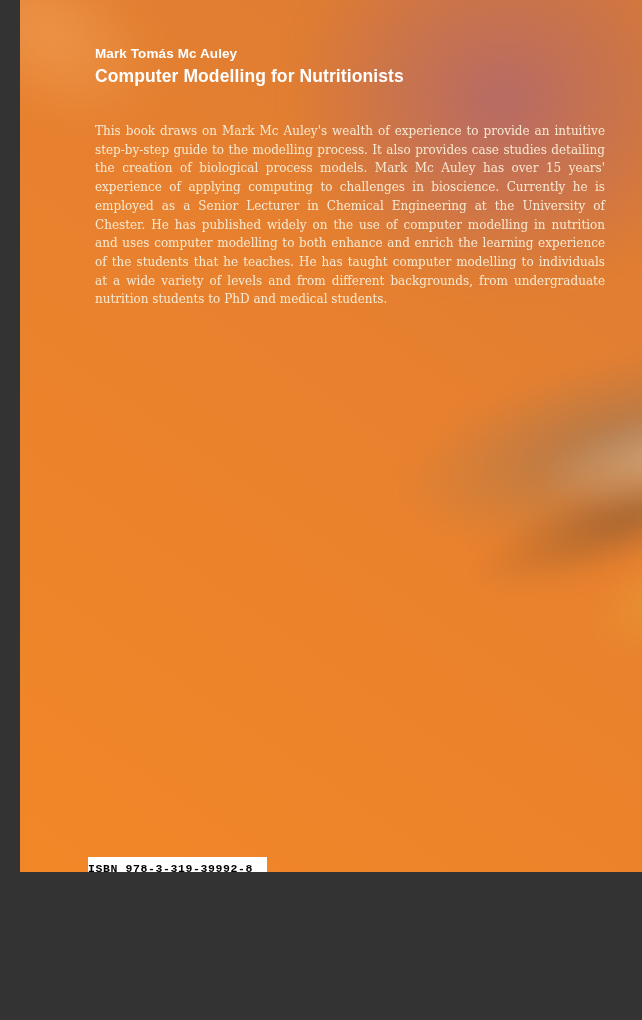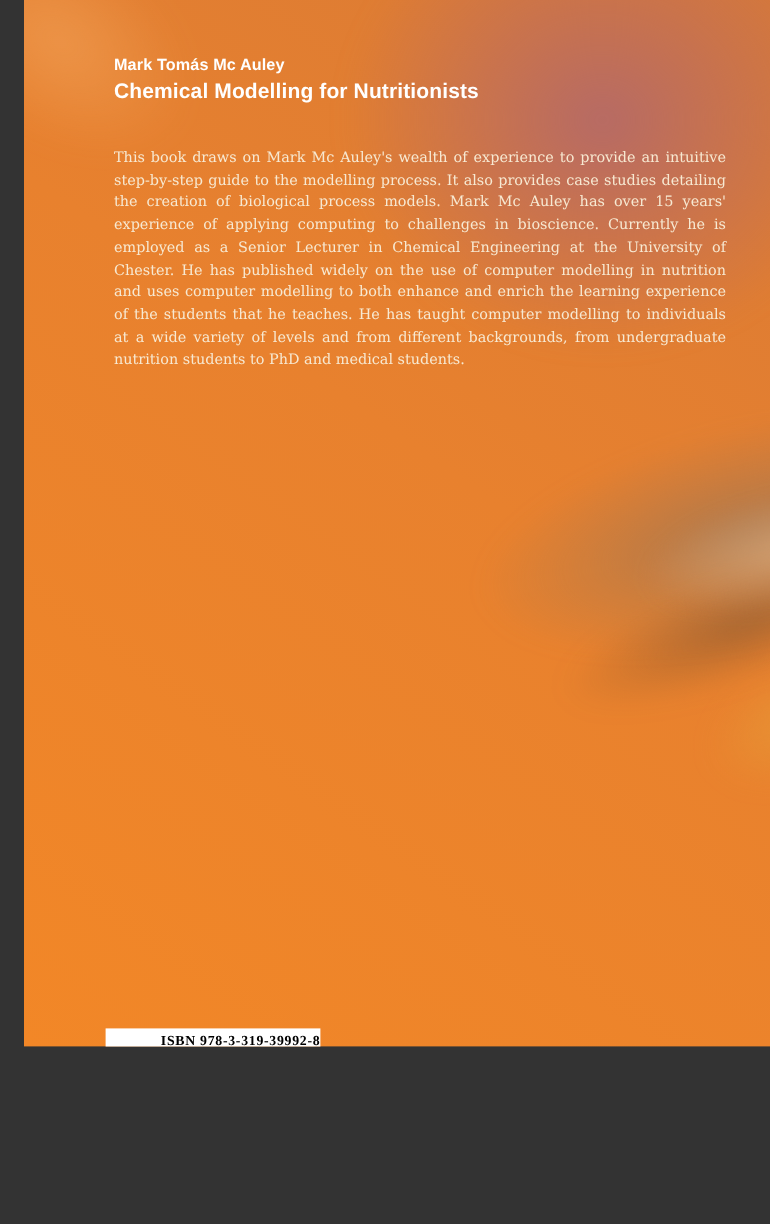--- a/index.html
+++ b/index.html
@@ -75,22 +75,22 @@
   }
 
   
   .barcode-box {
     position: absolute; left: 68px; top: 857px;
     width: 179px; height: 93px;
     background: #ffffff;
   }
   .isbn-label {
     position: absolute; left: 0; right: 0; top: 5px;
-    text-align: right;
-    font-family: Liberation Serif, serif;
+    text-align: left;
+    font-family: Liberation Mono, monospace;
     font-size: 11.5px; font-weight: 700; letter-spacing: 0.6px;
     color: #000000; white-space: nowrap;
   }
   .bars-svg {
     position: absolute; left: 16px; top: 21px;
     width: 156px; height: 66px; display: block;
   }
   .barcode-digits-row {
     position: absolute; left: 0; right: 0; bottom: 3px; height: 13px;
     font-family: "DejaVu Sans Mono", monospace;
@@ -118,21 +118,21 @@
   <div class="swirl swirl-smoke"></div>
   <div class="swirl swirl-dark"></div>
   <div class="swirl swirl-tan"></div>
   <div class="swirl swirl-gold"></div>
   <div class="swirl swirl-corner"></div>
 
   <div class="content">
 
     <div class="author">Mark Tomás Mc Auley</div>
 
-    <div class="title">Chemical Modelling for Nutritionists</div>
+    <div class="title">Computer Modelling for Nutritionists</div>
 
     <p class="description">This book draws on Mark Mc Auley's wealth of experience to provide an intuitive step-by-step guide to the modelling process. It also provides case studies detailing the creation of biological process models. Mark Mc Auley has over 15 years' experience of applying computing to challenges in bioscience. Currently he is employed as a Senior Lecturer in Chemical Engineering at the University of Chester. He has published widely on the use of computer modelling in nutrition and uses computer modelling to both enhance and enrich the learning experience of the students that he teaches. He has taught computer modelling to individuals at a wide variety of levels and from different backgrounds, from undergraduate nutrition students to PhD and medical students.</p>
 
     <div class="barcode-box">
       <div class="isbn-label">ISBN 978-3-319-39992-8</div>
       <svg class="bars-svg" viewBox="0 0 95 66" preserveAspectRatio="none" xmlns="http://www.w3.org/2000/svg">
           <rect x="0" y="0" width="1" height="66" fill="#000000"></rect>
           <rect x="2" y="0" width="1" height="66" fill="#000000"></rect>
           <rect x="4" y="0" width="1" height="54" fill="#000000"></rect>
           <rect x="5" y="0" width="1" height="54" fill="#000000"></rect>

